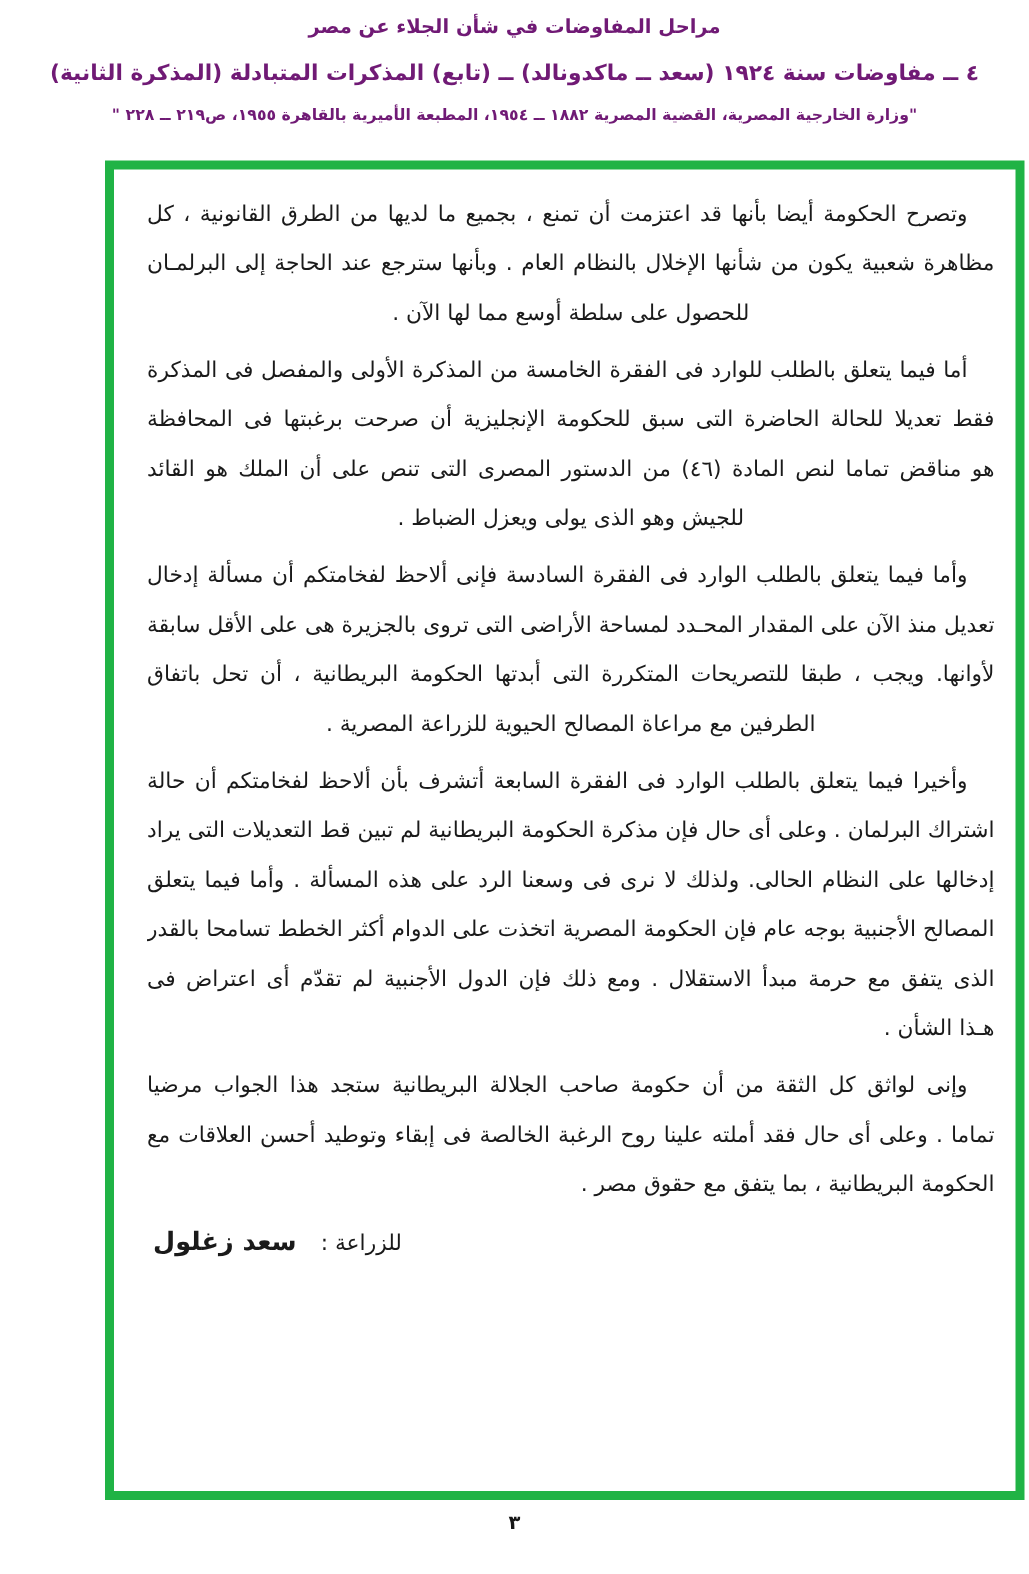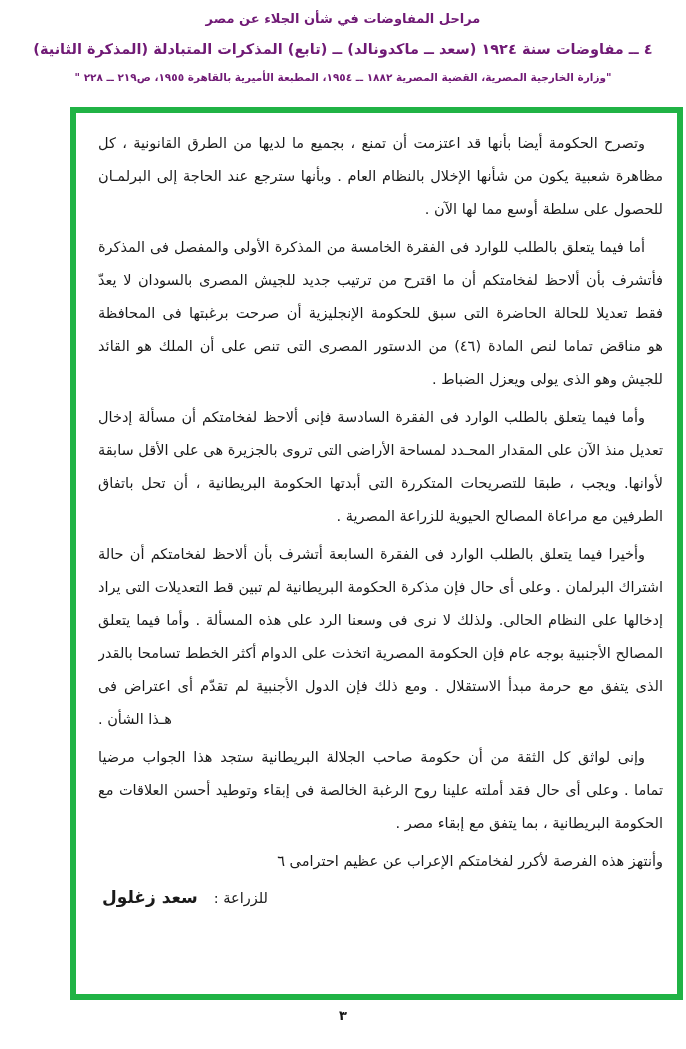--- a/index.html
+++ b/index.html
@@ -34,22 +34,22 @@
 
   .line {
     direction:rtl;
     font-size:14.5px;
     line-height:33px;
     height:33px;
     overflow:hidden;
     color:#1a1a1a;
   }
   .j { text-align:justify; text-align-last:justify; }
-  .c { }
-  .l { text-align:left; }
+  .c { text-align:center; }
+  .l { text-align:right; }
   .r { text-align:right; }
   .indent { padding-right:18px; }
   .para { margin-bottom:5px; }
 
   .closing  { margin-top:3px; margin-bottom:3px; }
   .sig-title{ text-align:left; padding-left:26px; }
   .sig-row  { text-align:left; padding-left:4px; }
   .sig-name { font-weight:bold; font-size:17px; margin-right:16px; }
 
   .pagenum {
@@ -66,21 +66,20 @@
 
 <div class="frame" id="letter-frame" style="border-color: rgb(32, 179, 69);">
   <div id="letter-body">
       <div class="para">
         <div class="line j indent">وتصرح الحكومة أيضا بأنها قد اعتزمت أن تمنع ، بجميع ما لديها من الطرق القانونية ، كل</div>
         <div class="line j">مظاهرة شعبية يكون من شأنها الإخلال بالنظام العام . وبأنها سترجع عند الحاجة إلى البرلمـان</div>
         <div class="line c">للحصول على سلطة أوسع مما لها الآن .</div>
       </div>
       <div class="para">
         <div class="line j indent">أما فيما يتعلق بالطلب للوارد فى الفقرة الخامسة من المذكرة الأولى والمفصل فى المذكرة الثانية</div>
-        <div class="line j">فأتشرف بأن ألاحظ لفخامتكم أن ما اقترح من ترتيب جديد للجيش المصرى بالسودان لا يعدّ</div>
         <div class="line j">فقط تعديلا للحالة الحاضرة التى سبق للحكومة الإنجليزية أن صرحت برغبتها فى المحافظة عليها بل</div>
         <div class="line j">هو مناقض تماما لنص المادة (٤٦) من الدستور المصرى التى تنص على أن الملك هو القائد الأعلى</div>
         <div class="line c">للجيش وهو الذى يولى ويعزل الضباط .</div>
       </div>
       <div class="para">
         <div class="line j indent">وأما فيما يتعلق بالطلب الوارد فى الفقرة السادسة فإنى ألاحظ لفخامتكم أن مسألة إدخال</div>
         <div class="line j">تعديل منذ الآن على المقدار المحـدد لمساحة الأراضى التى تروى بالجزيرة هى على الأقل سابقة</div>
         <div class="line j">لأوانها. ويجب ، طبقا للتصريحات المتكررة التى أبدتها الحكومة البريطانية ، أن تحل باتفاق</div>
         <div class="line c">الطرفين مع مراعاة المصالح الحيوية للزراعة المصرية .</div>
       </div>
@@ -88,22 +87,21 @@
         <div class="line j indent">وأخيرا فيما يتعلق بالطلب الوارد فى الفقرة السابعة أتشرف بأن ألاحظ لفخامتكم أن حالة</div>
         <div class="line j">اشتراك البرلمان . وعلى أى حال فإن مذكرة الحكومة البريطانية لم تبين قط التعديلات التى يراد</div>
         <div class="line j">إدخالها على النظام الحالى. ولذلك لا نرى فى وسعنا الرد على هذه المسألة . وأما فيما يتعلق بحماية</div>
         <div class="line j">المصالح الأجنبية بوجه عام فإن الحكومة المصرية اتخذت على الدوام أكثر الخطط تسامحا بالقدر</div>
         <div class="line j">الذى يتفق مع حرمة مبدأ الاستقلال . ومع ذلك فإن الدول الأجنبية لم تقدّم أى اعتراض فى</div>
         <div class="line l">هـذا الشأن .</div>
       </div>
       <div class="para">
         <div class="line j indent">وإنى لواثق كل الثقة من أن حكومة صاحب الجلالة البريطانية ستجد هذا الجواب مرضيا</div>
         <div class="line j">تماما . وعلى أى حال فقد أملته علينا روح الرغبة الخالصة فى إبقاء وتوطيد أحسن العلاقات مع</div>
-        <div class="line r">الحكومة البريطانية ، بما يتفق مع إبقاء مصر .</div>
+        <div class="line r">الحكومة البريطانية ، بما يتفق مع حقوق مصر .</div>
       </div>
     </div>
-  <div class="line c closing">وأنتهز هذه الفرصة لأكرر لفخامتكم الإعراب عن عظيم احترامى ٦</div>
   <div class="line sig-row">
     <span>للزراعة :</span><span class="sig-name">سعد زغلول</span>
   </div>
 </div>
 
 <div class="pagenum">٣</div>
 
 </body></html>

